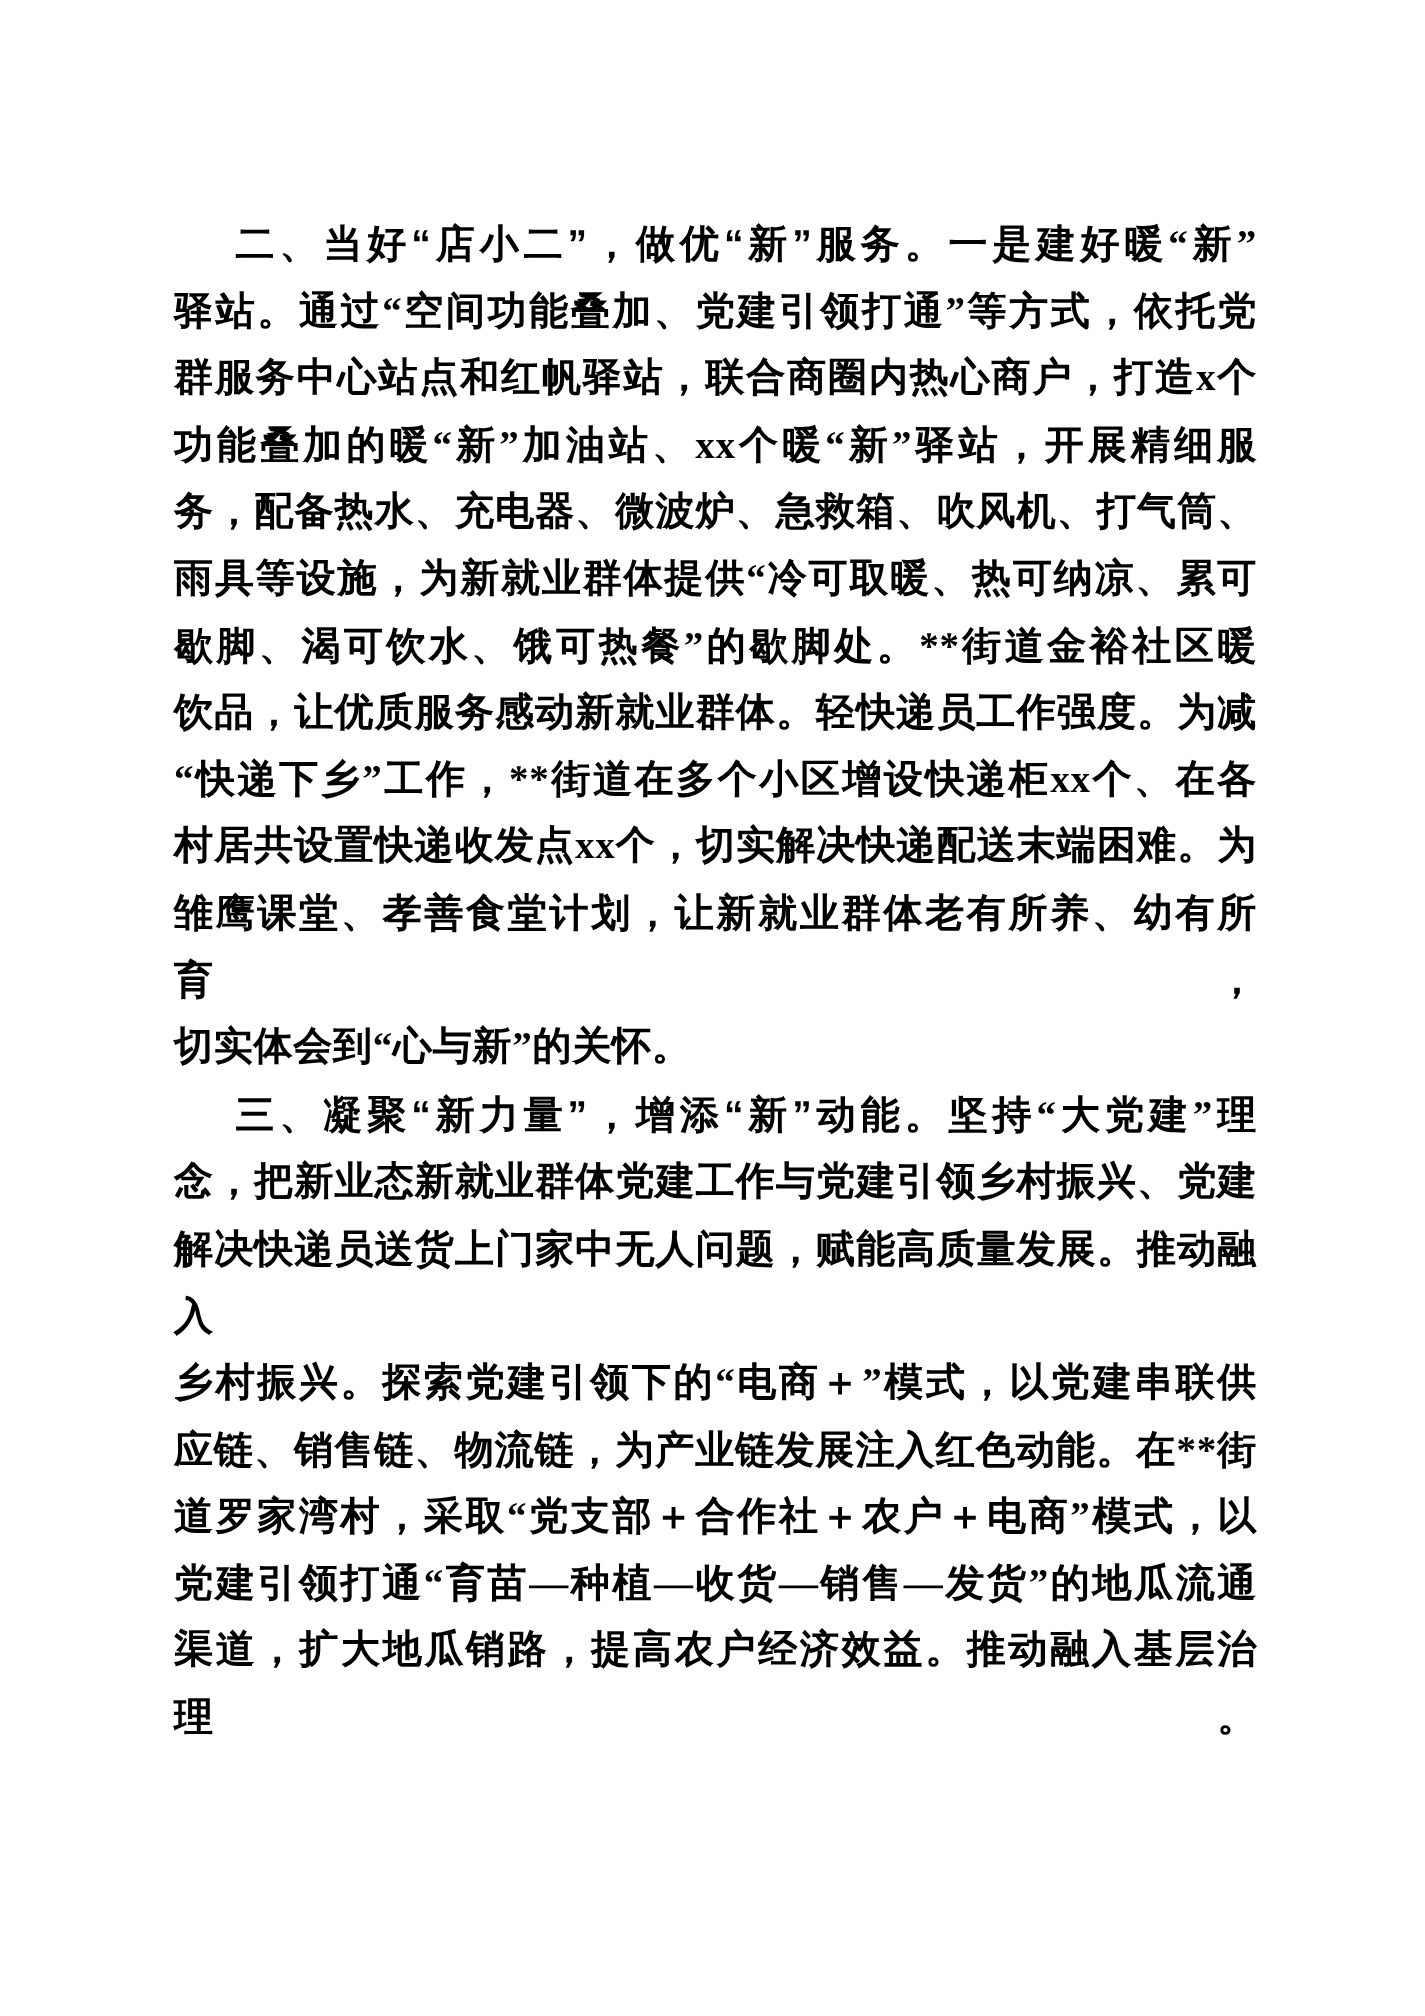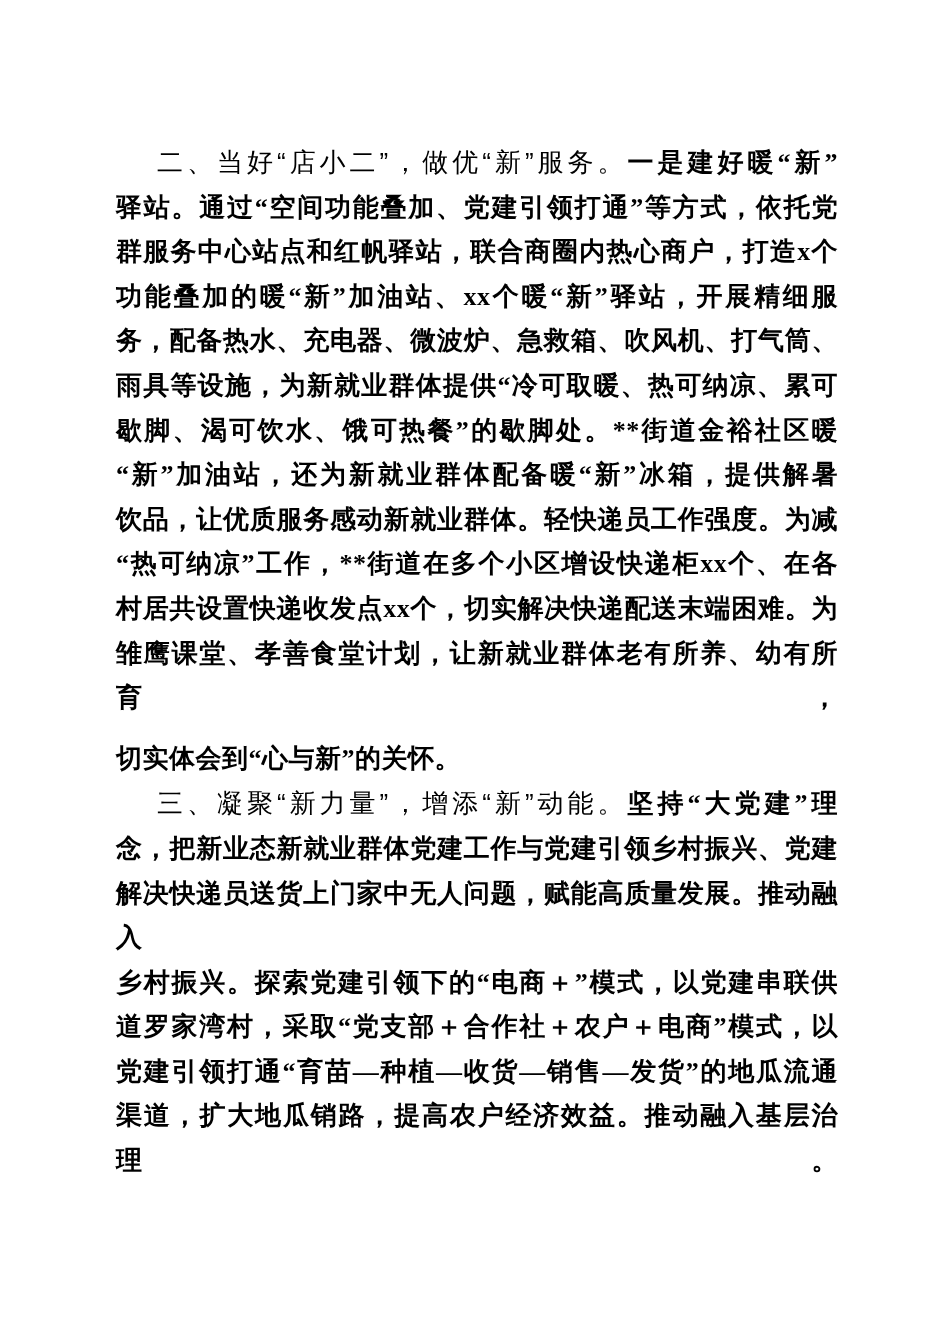--- a/index.html
+++ b/index.html
@@ -24,52 +24,51 @@
     font-size: 26px;
     line-height: 44.6px;
     color: #000000;
     text-align: justify;
     text-align-last: justify;
     text-justify: inter-character;
     letter-spacing: 0.5px;
   }
   .line.no-justify {
     text-align-last: left;
-    margin-top: 16px;
   }
   .line.indent {
     text-indent: 41px;
   }
   .run {
     font-weight: 700;
   }
   .run.bold {
     font-family: "Liberation Sans", sans-serif;
-    font-weight: 400;
+    font-weight: 700;
   }
 </style>
 </head>
 <body>
 
 <div class="page">
   <div class="doc-body" id="doc-body">
       <div class="line indent"><span class="run bold">二、当好“店小二”，做优“新”服务。</span><span class="run">一是建好暖“新”</span></div>
       <div class="line"><span class="run">驿站。通过“空间功能叠加、党建引领打通”等方式，依托党</span></div>
       <div class="line"><span class="run">群服务中心站点和红帆驿站，联合商圈内热心商户，打造x个</span></div>
       <div class="line"><span class="run">功能叠加的暖“新”加油站、xx个暖“新”驿站，开展精细服</span></div>
       <div class="line"><span class="run">务，配备热水、充电器、微波炉、急救箱、吹风机、打气筒、</span></div>
       <div class="line"><span class="run">雨具等设施，为新就业群体提供“冷可取暖、热可纳凉、累可</span></div>
       <div class="line"><span class="run">歇脚、渴可饮水、饿可热餐”的歇脚处。**街道金裕社区暖</span></div>
-      <div class="line"><span class="run">“新”加油站，还为新就业群体配备暖“新”冰箱，提供解暑</span></div>
       <div class="line"><span class="run">饮品，让优质服务感动新就业群体。轻快递员工作强度。为减</span></div>
-      <div class="line"><span class="run">“热可纳凉”工作，**街道在多个小区增设快递柜xx个、在各</span></div>
+      <div class="line"><span class="run">“快递下乡”工作，**街道在多个小区增设快递柜xx个、在各</span></div>
       <div class="line"><span class="run">村居共设置快递收发点xx个，切实解决快递配送末端困难。为</span></div>
       <div class="line"><span class="run">雏鹰课堂、孝善食堂计划，让新就业群体老有所养、幼有所育，</span></div>
       <div class="line no-justify"><span class="run">切实体会到“心与新”的关怀。</span></div>
       <div class="line indent"><span class="run bold">三、凝聚“新力量”，增添“新”动能。</span><span class="run">坚持“大党建”理</span></div>
       <div class="line"><span class="run">念，把新业态新就业群体党建工作与党建引领乡村振兴、党建</span></div>
       <div class="line"><span class="run">解决快递员送货上门家中无人问题，赋能高质量发展。推动融入</span></div>
       <div class="line"><span class="run">乡村振兴。探索党建引领下的“电商＋”模式，以党建串联供</span></div>
+      <div class="line"><span class="run">应链、销售链、物流链，为产业链发展注入红色动能。在**街</span></div>
       <div class="line"><span class="run">道罗家湾村，采取“党支部＋合作社＋农户＋电商”模式，以</span></div>
       <div class="line"><span class="run">党建引领打通“育苗—种植—收货—销售—发货”的地瓜流通</span></div>
       <div class="line"><span class="run">渠道，扩大地瓜销路，提高农户经济效益。推动融入基层治理。</span></div>
     </div>
 </div>
 
 </body></html>

